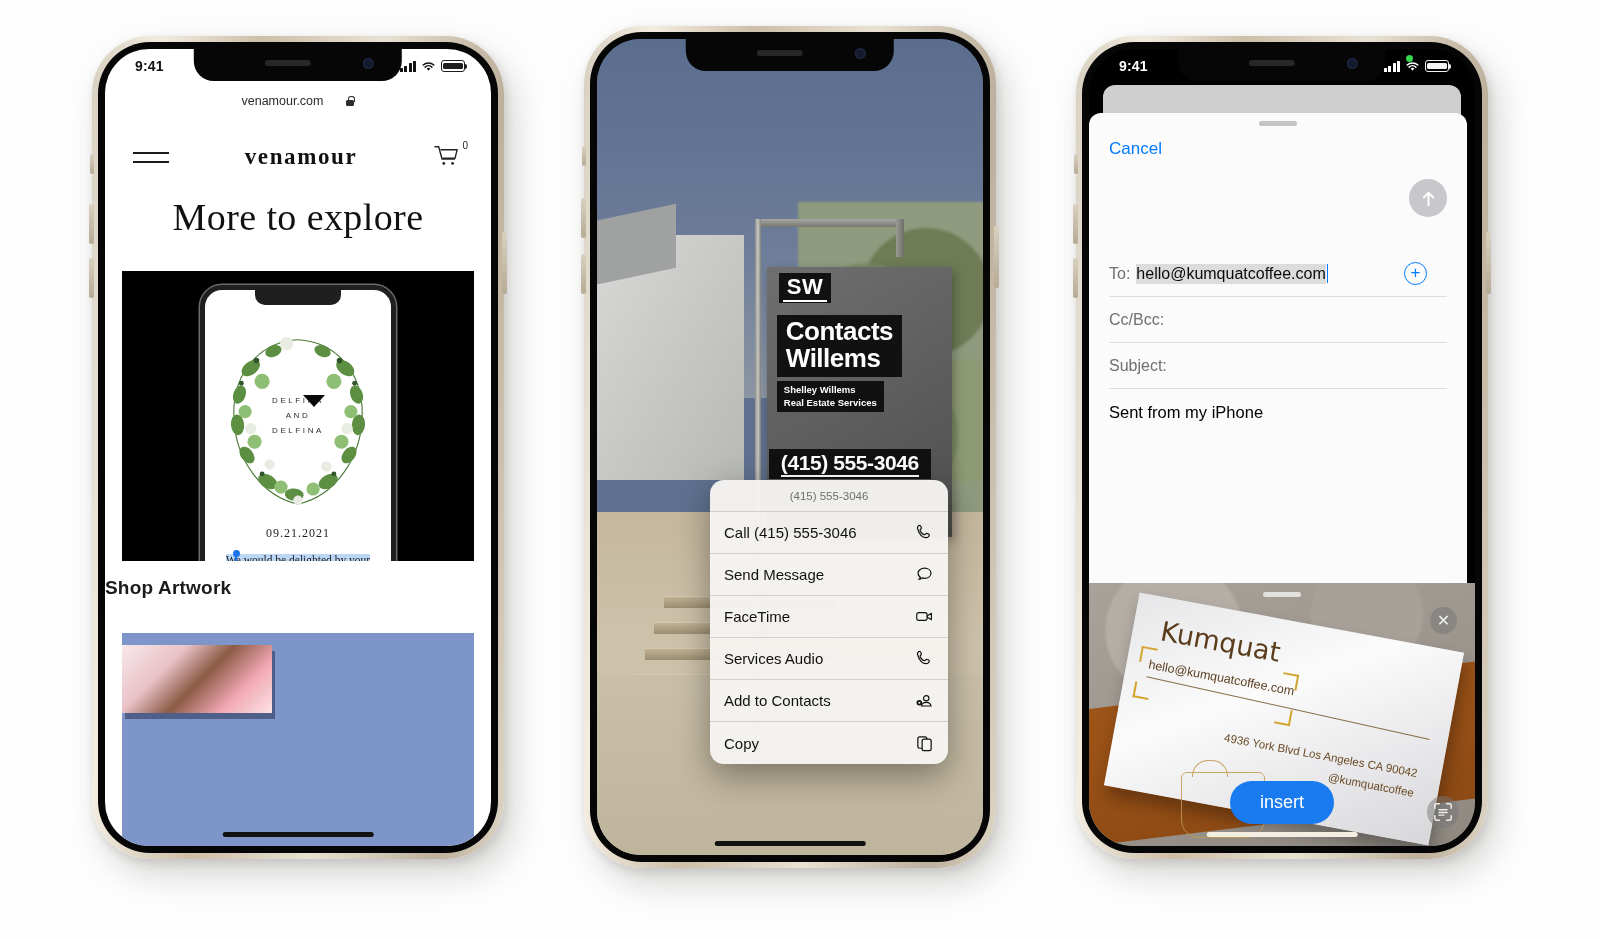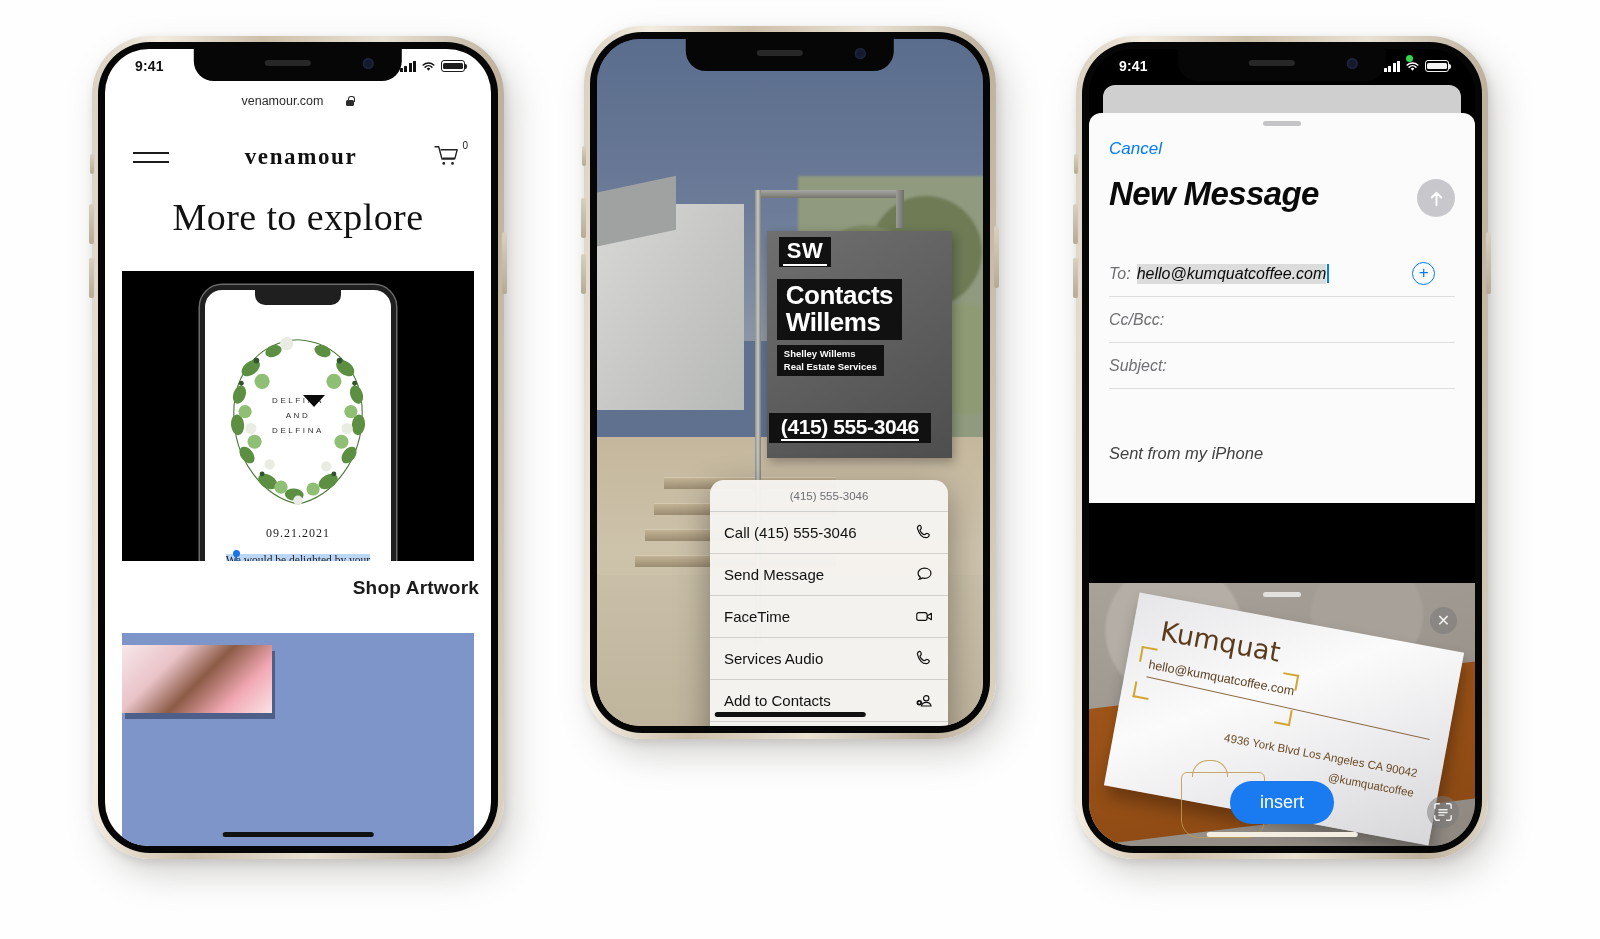--- a/index.html
+++ b/index.html
@@ -112,30 +112,30 @@
     font-family:"Liberation Serif", serif; font-size:12px; letter-spacing:1px; color:#1c1c1c; }
   .quote { position:absolute; top:262px; left:14px; right:14px; text-align:center;
     font-family:"Liberation Serif", serif; font-size:11.5px; line-height:1.42; color:#1b1b1b; }
   .quote em { font-style:normal; background:#bcd6f6; }
   .sel-handle { position:absolute; width:2px; background:#1a73e8; }
   .sel-handle::after{content:"";position:absolute;width:7px;height:7px;border-radius:50%;
     background:#1a73e8;left:-2.5px;}
   .ctx-arrow { position:absolute; top:346px; left:198px; width:0; height:0;
     border-left:11px solid transparent; border-right:11px solid transparent;
     border-top:12px solid #0a0a0a; z-index:21; }
-  .shop-art { position:absolute; top:528px; left:0; right:12px; text-align:right;
+  .shop-art { position:absolute; top:528px; left:0; right:12px; text-align:left;
     font-size:19px; font-weight:700; color:#1b1b1b; letter-spacing:.2px; }
   .sf-card2 { position:absolute; top:584px; left:17px; right:17px; bottom:0;
     background:#7e95c9; overflow:hidden; }
   .floral { position:absolute; top:12px; left:0; width:150px; height:68px;
     background:linear-gradient(135deg,#f7e7ea 0%,#e9c3c8 30%,#8c5b46 52%,#f2a8b4 76%,#fbe3e6 100%);
     box-shadow:3px 6px 0 rgba(20,30,60,.45); }
 
   
-  #p2 { left: 584px; top: 26px; width: 412px; height: 713px; }
+  #p2 { left: 584px; top: 26px; width: 412px; height: 842px; }
   #p2 .screen { background:#5f718f; }
   .sky { position:absolute; top:0; left:0; right:0; height:44%;
     background:linear-gradient(180deg,#5b6d8d 0%,#6b7b98 55%,#8b95a4 100%); }
   .house { position:absolute; top:24%; left:0; width:38%; height:30%;
     background:linear-gradient(120deg,#d8d8d6,#b7b9b6); }
   .house::after{content:"";position:absolute;top:-9%;left:-6%;width:60%;height:26%;
     background:#9fa2a0;transform:skewY(-12deg);}
   .foliage { position:absolute; top:20%; right:-4%; width:52%; height:46%;
     background:radial-gradient(circle at 34% 34%, #7d8a63 0 23%, transparent 24%),
                radial-gradient(circle at 64% 24%, #6e7b55 0 20%, transparent 21%),
@@ -178,39 +178,39 @@
     padding:0 14px; height:42px; border-bottom:.7px solid rgba(0,0,0,.14);
     font-size:15px; color:#111; }
   .pop-item:last-child { border-bottom:none;gap:27px; }
   .pop-item svg { width:19px; height:19px; }
 
   
   #p3 { left: 1076px; top: 36px; width: 412px; height: 823px; }
   #p3 .screen { background:#000; }
   .m-backdrop { position:absolute; top:36px; left:14px; right:14px; height:70px;
     background:#cfcfcf; border-radius:12px 12px 0 0; }
-  .m-sheet { position:absolute; top:64px; left:0; right:0; height:390px;
-    background:#fbfbfb; border-radius:12px 12px 0 0; overflow:hidden;font-style:italic; }
+  .m-sheet { position:absolute; top:64px; left:0; right:8px; height:470px;
+    background:#fbfbfb; border-radius:12px 12px 0 0; overflow:hidden; }
   .grabber { position:absolute; top:8px; left:50%; transform:translateX(-50%);
     width:38px; height:5px; border-radius:3px; background:#c4c4c6; }
   .m-cancel { position:absolute; top:26px; left:20px; color:#007aff; font-size:17px; }
   .m-title { position:absolute; top:62px; left:20px; font-size:33px; font-weight:700;
     color:#0a0a0a; letter-spacing:-.6px; }
   .m-send { position:absolute; top:66px; right:20px; width:38px; height:38px;
     border-radius:50%; background:#c7c7cc; display:flex; align-items:center; justify-content:center; }
   .m-send svg { width:21px; height:21px; }
   .m-row { position:absolute; left:20px; right:20px; height:46px;
     display:flex; align-items:center; border-bottom:.8px solid #dedede; font-size:16px; }
   .m-lab { color:#6f6f74; margin-right:6px; }
   .m-val { color:#0a0a0a; background:#dcdcdc; padding:1px 0; }
   .caret { width:1.6px; height:19px; background:#007aff; margin-left:1px; display:inline-block; }
   .m-plus { position:absolute; right:20px; width:23px; height:23px; border-radius:50%;
     border:1.6px solid #007aff; color:#007aff; display:flex; align-items:center;
     justify-content:center; font-size:17px; line-height:1; padding-bottom:2px; }
-  .m-body { position:absolute; top:290px; left:20px; font-size:16.5px; color:#404040;margin-top:41px; }
+  .m-body { position:absolute; top:290px; left:20px; font-size:16.5px; color:#000000; }
 
   .cam-pane { position:absolute; top:534px; left:0; right:0; bottom:0; overflow:hidden;
     background:#9a948d; }
   .cam-grab { position:absolute; top:9px; left:50%; transform:translateX(-50%);
     width:38px; height:5px; border-radius:3px; background:#e3e1de; z-index:12; }
   .concrete { position:absolute; inset:0;
     background:radial-gradient(circle at 22% 18%, #b4aea6 0 18%, transparent 19%),
                radial-gradient(circle at 72% 12%, #a7a199 0 15%, transparent 16%),
                linear-gradient(160deg,#a8a29a,#8e8881); }
   .wood { position:absolute; bottom:0; left:0; right:0; height:52%;
@@ -518,21 +518,20 @@
               <i></i>
             </div>
         </div>
       </div>
 
       <div class="m-backdrop"></div>
 
       <div class="m-sheet">
         <div class="grabber"></div>
         <div class="m-cancel">Cancel</div>
-        <div class="m-title">New Message</div>
         <div class="m-send">
           <svg viewBox="0 0 22 22">
             <path d="M11 18V5M11 5l-5 5M11 5l5 5" stroke="#fdfdfd" stroke-width="2.1" fill="none" stroke-linecap="round" stroke-linejoin="round"></path>
           </svg>
         </div>
 
         <div class="m-row" style="top:138px">
           <span class="m-lab">To:</span>
           <span class="m-val">hello@kumquatcoffee.com</span>
           <span class="caret"></span>

